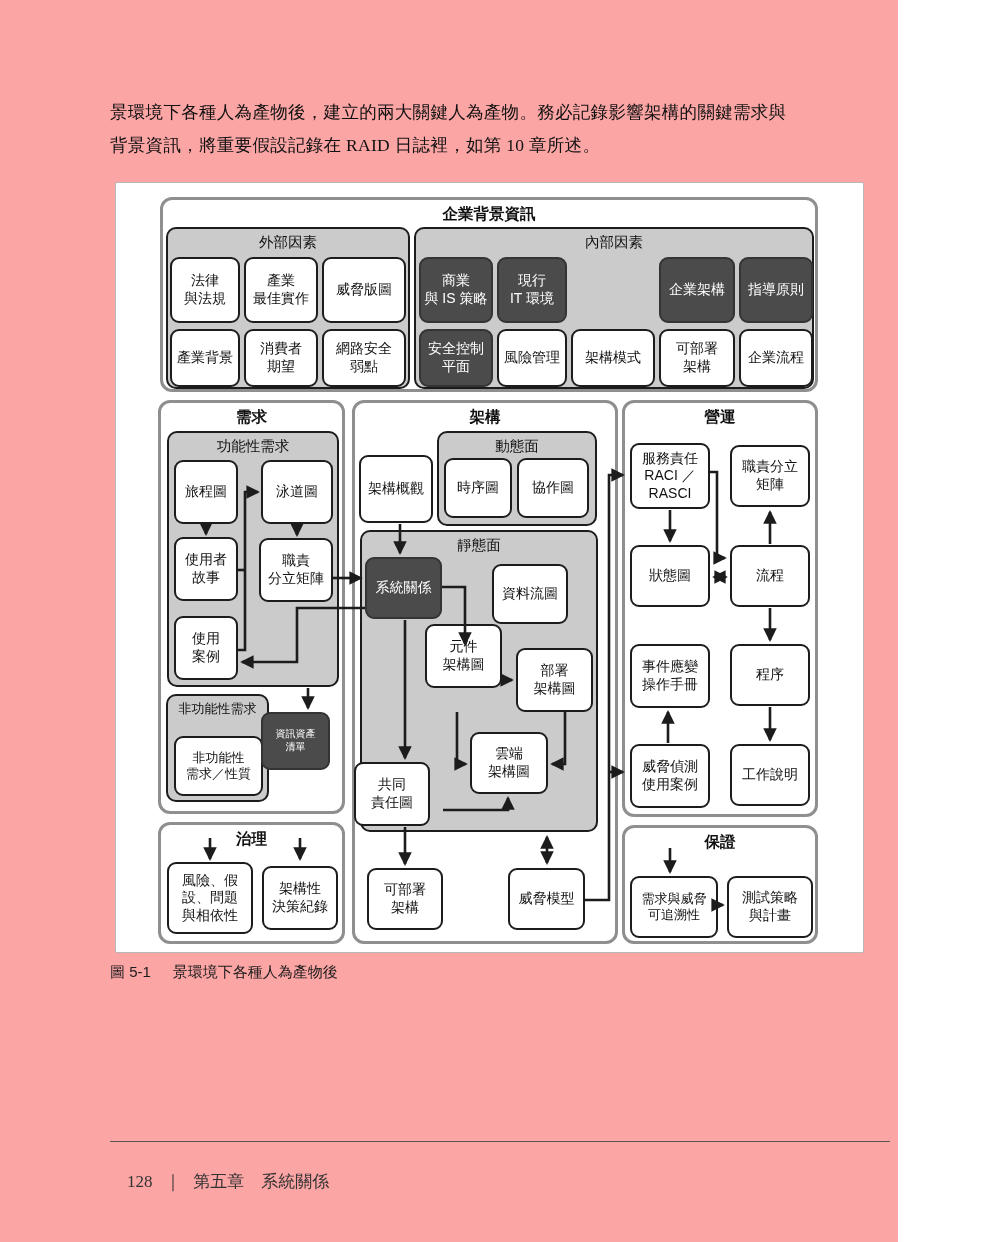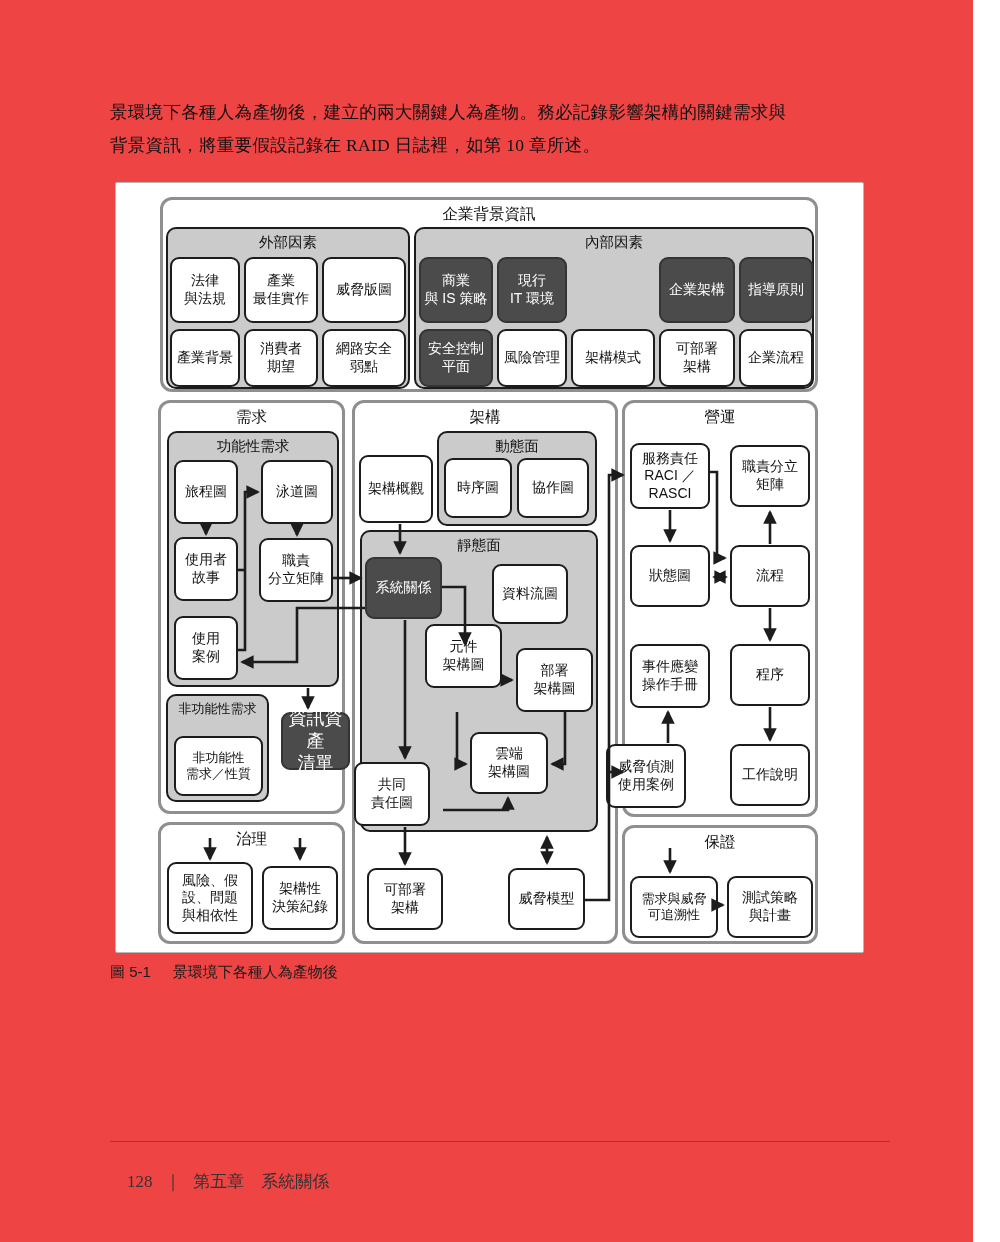--- a/index.html
+++ b/index.html
@@ -1,26 +1,26 @@
 <!DOCTYPE html>
 <html><head>
 <meta charset="utf-8">
 <style>
   html,body{margin:0;padding:0;background:#fff;}
-  .page{position:relative;width:973px;height:1242px;background:#ef4444;overflow:hidden;
+  .page{position:relative;width:898px;height:1242px;background:#fca5a5;overflow:hidden;
         font-family:"Liberation Sans",sans-serif;}
   .body-text{position:absolute;left:110px;top:96px;width:790px;
         font-family:"Liberation Serif",serif;font-size:17.5px;line-height:33px;
         color:#111;white-space:pre-line;letter-spacing:.3px;}
   .figure{position:absolute;left:115px;top:182px;width:747px;height:769px;
         border:1px solid #b8b8b8;border-radius:2px;background:#fff;}
   .sec{position:absolute;background:#fff;border:3px solid #8f8f8f;border-radius:12px;box-sizing:border-box;}
   .sub{position:absolute;background:#cbcbcb;border:2px solid #1c1c1c;border-radius:10px;box-sizing:border-box;}
   .ptitle{position:absolute;top:4px;left:0;right:0;text-align:center;font-size:14.5px;color:#111;}
-  .b{font-weight:normal;font-size:15.5px;}
+  .b{font-weight:bold;font-size:15.5px;}
   .s13{font-size:13px;}
   .bx{position:absolute;background:#fff;border:2px solid #1c1c1c;border-radius:9px;box-sizing:border-box;
       display:flex;align-items:center;justify-content:center;text-align:center;
       font-size:14px;line-height:1.26;color:#111;white-space:pre-line;}
   .bx.dark{background:#4b4b4b;border-color:#343434;color:#fff;}
   .ov{position:absolute;left:0;top:0;pointer-events:none;}
   .caption{position:absolute;left:110px;top:963px;font-size:15px;color:#1a1a1a;}
   .caption .cl{margin-right:22px;}
   .frule{position:absolute;left:110px;top:1141px;width:780px;height:1px;background:#555;}
   .footer{position:absolute;left:110px;top:1150px;font-family:"Liberation Serif",serif;
@@ -84,21 +84,21 @@
 故事</div>
   <div class="bx" style="left:259px;top:538px;width:74px;height:64px">職責
 分立矩陣</div>
   <div class="bx" style="left:174px;top:616px;width:64px;height:64px">使用
 案例</div>
   <div class="sub" style="left:166px;top:694px;width:103px;height:108px">
     <div class="ptitle s13">非功能性需求</div>
   </div>
   <div class="bx" style="left:174px;top:736px;width:89px;height:60px;font-size:13px">非功能性
 需求／性質</div>
-  <div class="bx dark" style="left:281px;top:712px;width:69px;height:58px;font-size:18px">資訊資產
+  <div class="bx dark" style="left:261px;top:712px;width:69px;height:58px;font-size:10px">資訊資產
 清單</div>
 
   <div class="sec" style="left:158px;top:822px;width:187px;height:122px">
     <div class="ptitle b">治理</div>
   </div>
   <div class="bx" style="left:167px;top:862px;width:86px;height:72px">風險、假
 設、問題
 與相依性</div>
   <div class="bx" style="left:262px;top:866px;width:76px;height:64px">架構性
 決策紀錄</div>
@@ -135,21 +135,21 @@
   <div class="bx" style="left:630px;top:443px;width:80px;height:66px">服務責任
 RACI ／
 RASCI</div>
   <div class="bx" style="left:730px;top:445px;width:80px;height:62px">職責分立
 矩陣</div>
   <div class="bx" style="left:630px;top:545px;width:80px;height:62px">狀態圖</div>
   <div class="bx" style="left:730px;top:545px;width:80px;height:62px">流程</div>
   <div class="bx" style="left:630px;top:644px;width:80px;height:64px">事件應變
 操作手冊</div>
   <div class="bx" style="left:730px;top:644px;width:80px;height:62px">程序</div>
-  <div class="bx" style="left:606px;top:744px;width:80px;height:64px">威脅偵測
+  <div class="bx" style="left:630px;top:744px;width:80px;height:64px">威脅偵測
 使用案例</div>
   <div class="bx" style="left:730px;top:744px;width:80px;height:62px">工作說明</div>
 
   <div class="sec" style="left:622px;top:825px;width:196px;height:119px">
     <div class="ptitle b">保證</div>
   </div>
   <div class="bx" style="left:630px;top:876px;width:88px;height:62px;font-size:13px">需求與威脅
 可追溯性</div>
   <div class="bx" style="left:727px;top:876px;width:86px;height:62px">測試策略
 與計畫</div>

